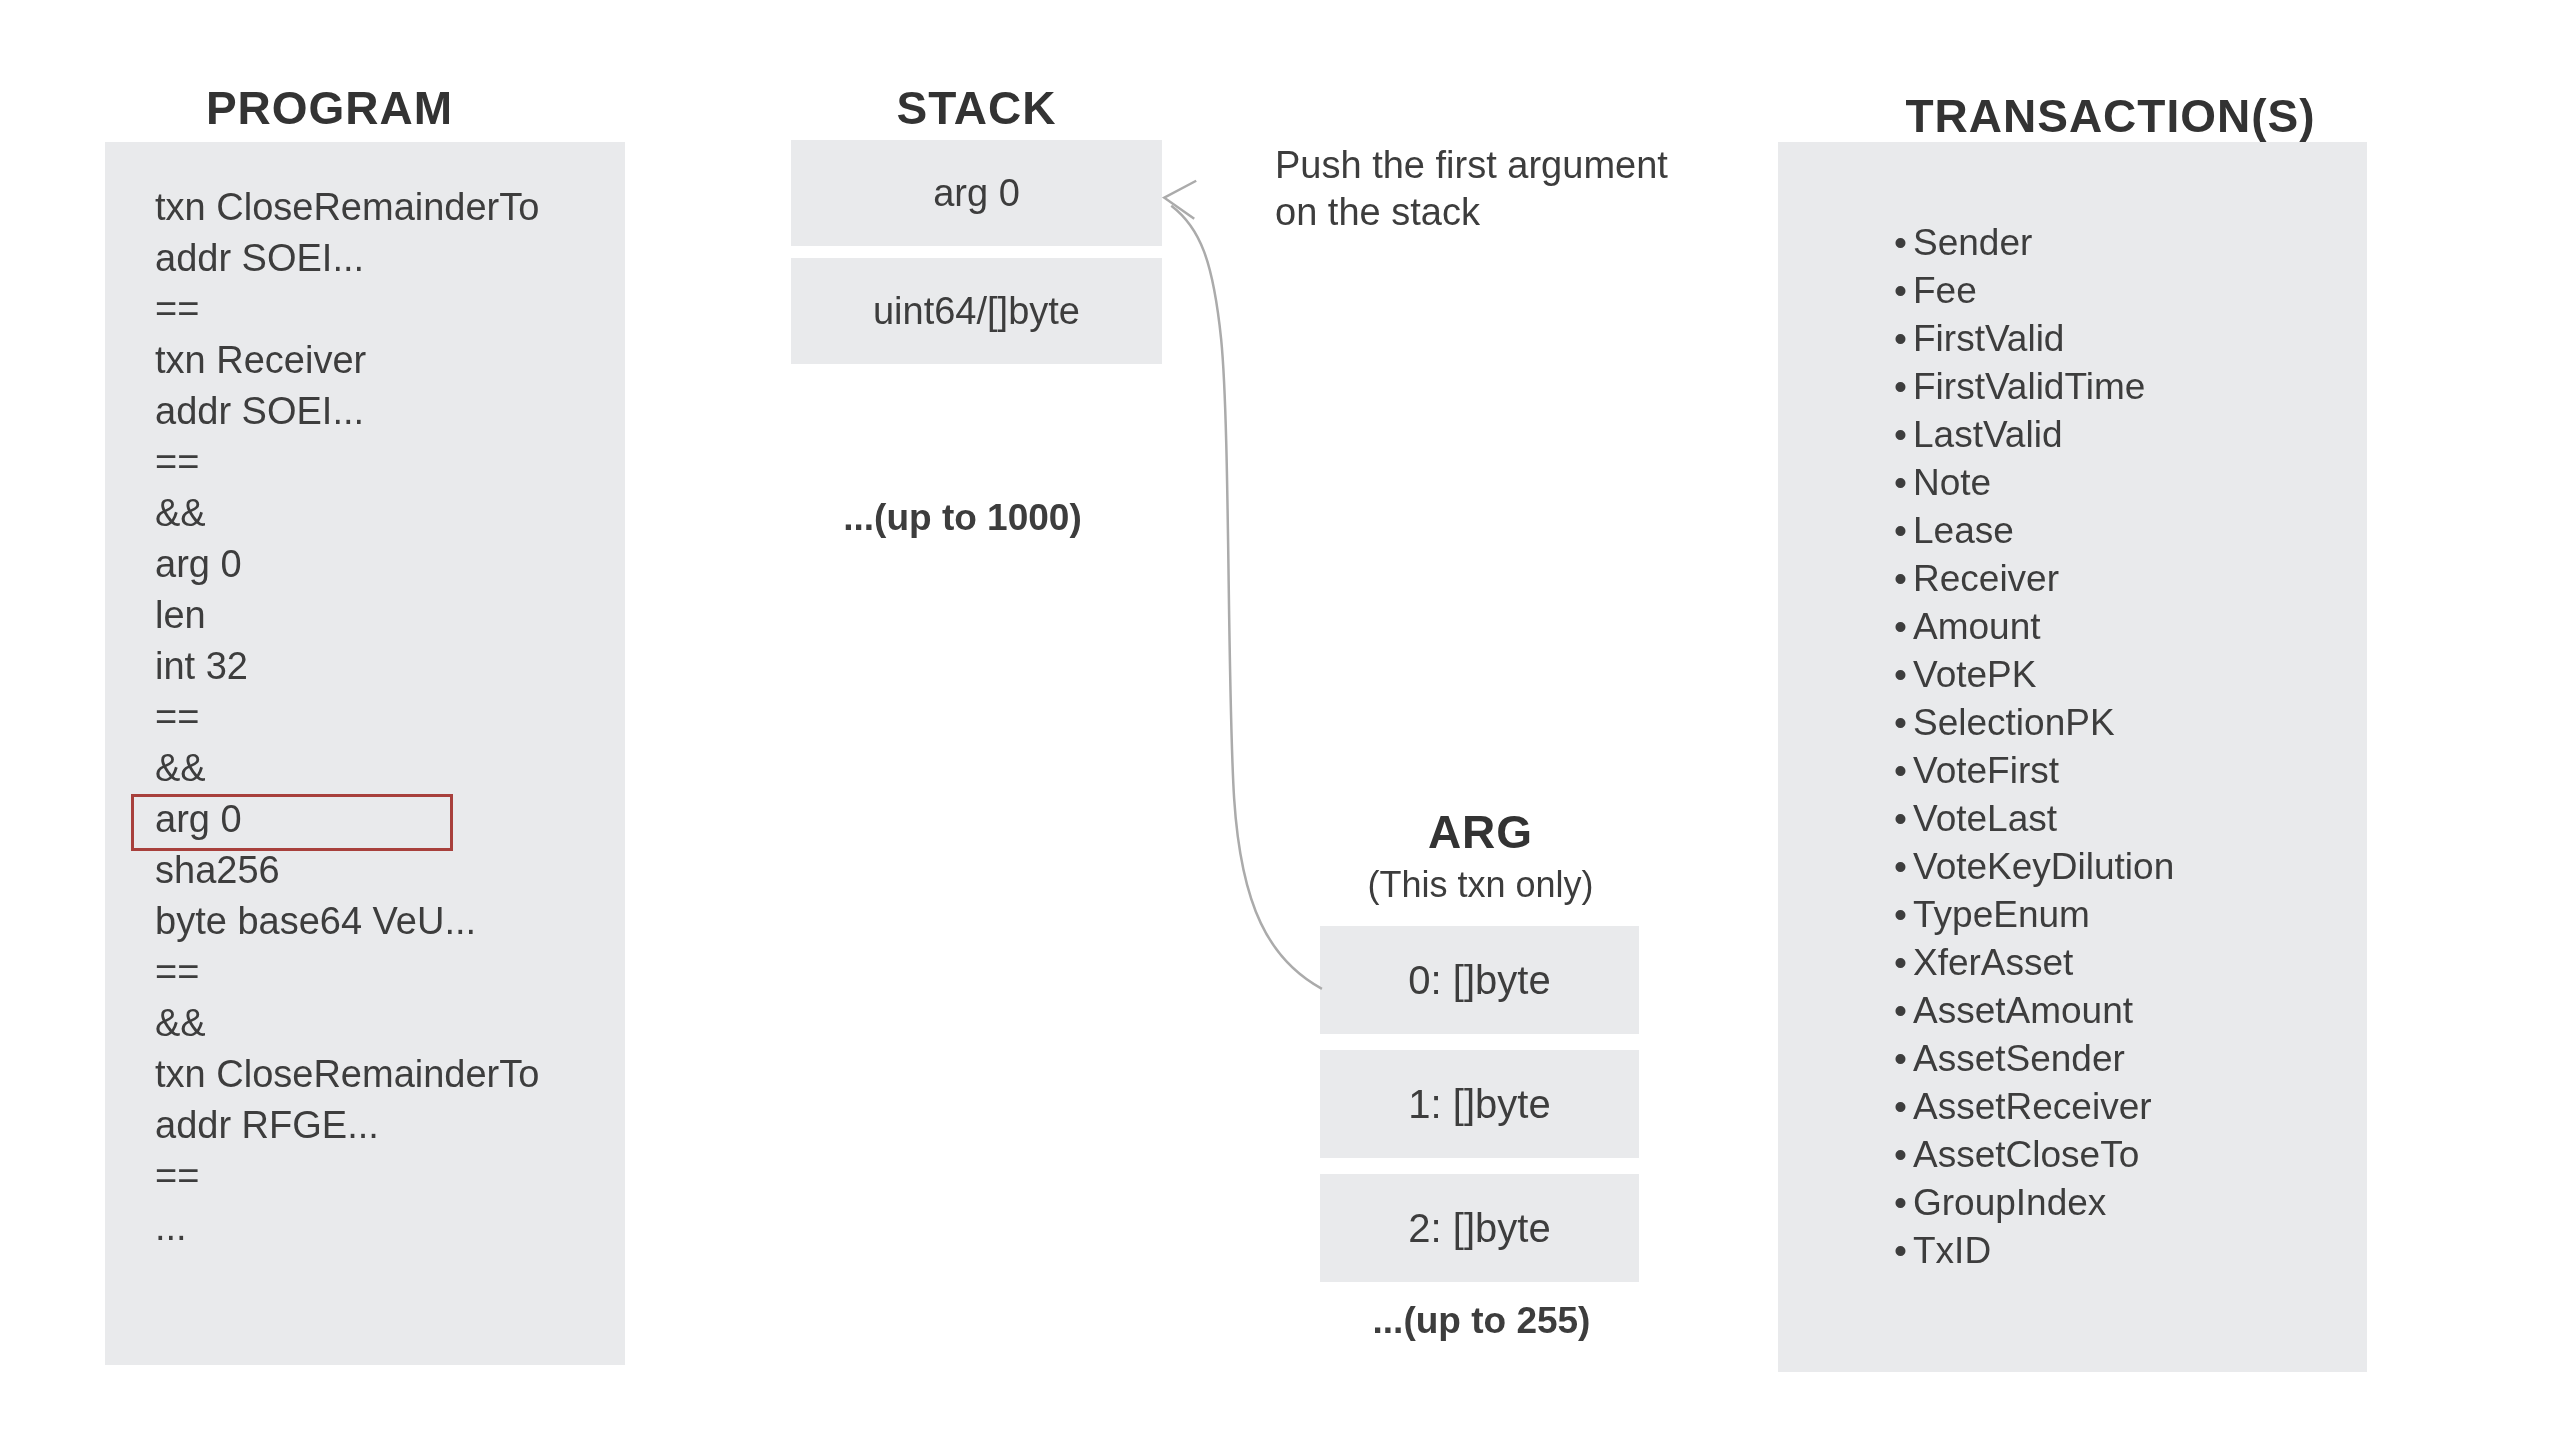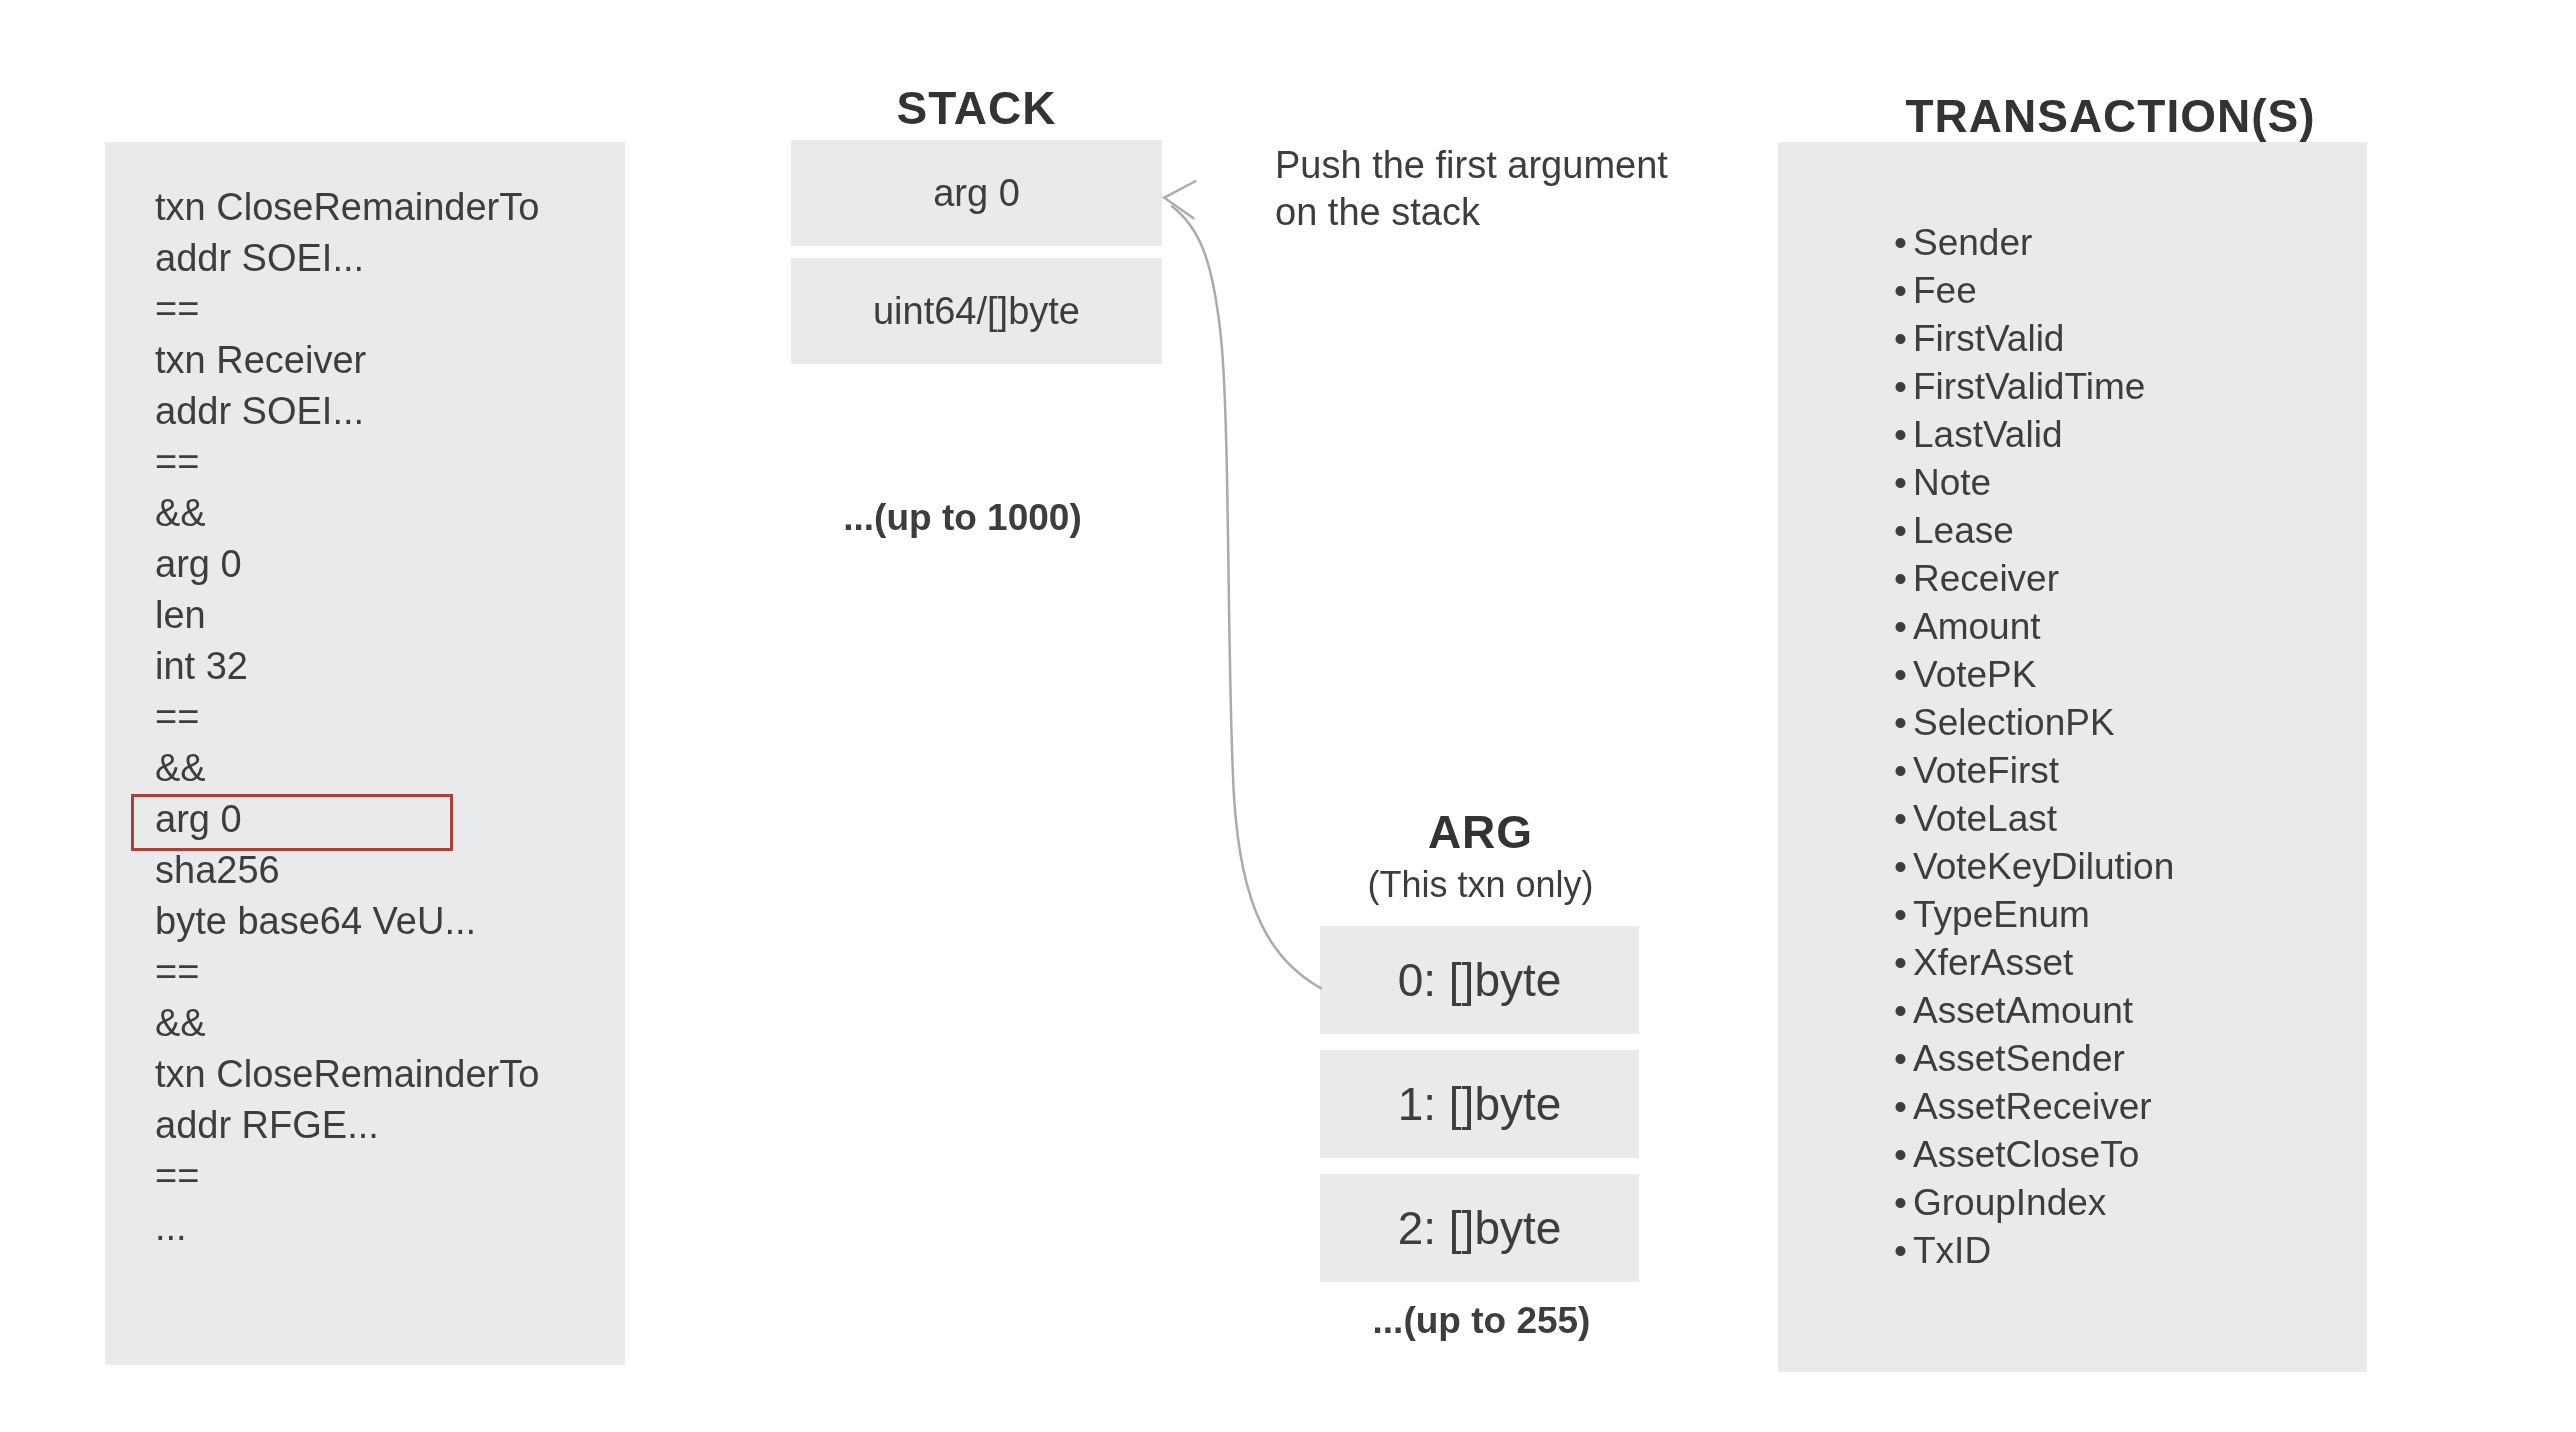--- a/index.html
+++ b/index.html
@@ -69,21 +69,21 @@
   #arg-title{left:1321px;top:808px;width:319px;}
   #arg-subtitle{
     position:absolute;left:1301px;top:864px;width:359px;
     text-align:center;font-size:36px;
   }
   #arg-boxes{position:absolute;left:1320px;top:926px;width:319px;}
   .arg-box{
     width:319px;height:108px;margin-bottom:16px;
     background:var(--panel);
     display:flex;align-items:center;justify-content:center;
-    font-size:46px;
+    font-size:40px;
   }
   #arg-overflow{
     position:absolute;left:1322px;top:1300px;width:319px;
     text-align:center;font-size:37px;font-weight:700;
   }
   
   #txn-title{left:1821px;top:92px;width:579px;}
   #txn-panel{left:1778px;top:142px;width:589px;height:1230px;}
   #txn-fields{position:absolute;left:1894px;top:178px;width:459px;margin-top:41px;}
   .txn-field{
@@ -95,20 +95,21 @@
     display:inline-block;width:19px;
   }
   
   #arrow-svg{position:absolute;left:0;top:0;pointer-events:none;}
 </style>
 </head>
 <body>
 
 <div id="canvas">
 
+  <div class="col-title" id="program-title">PROGRAM</div>
   <div class="panel" id="program-panel"></div>
   <div id="program-lines">
 
   <div class="prog-line">txn CloseRemainderTo</div>
       <div class="prog-line">addr SOEI...</div>
       <div class="prog-line">==</div>
       <div class="prog-line">txn Receiver</div>
       <div class="prog-line">addr SOEI...</div>
       <div class="prog-line">==</div>
       <div class="prog-line">&amp;&amp;</div>

